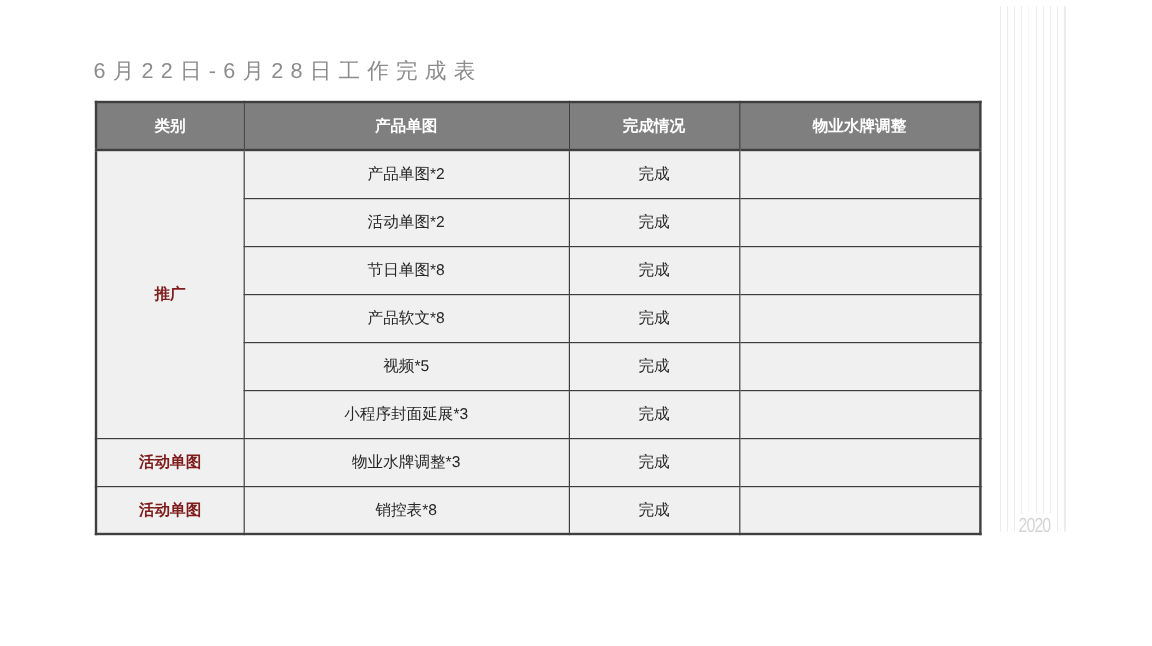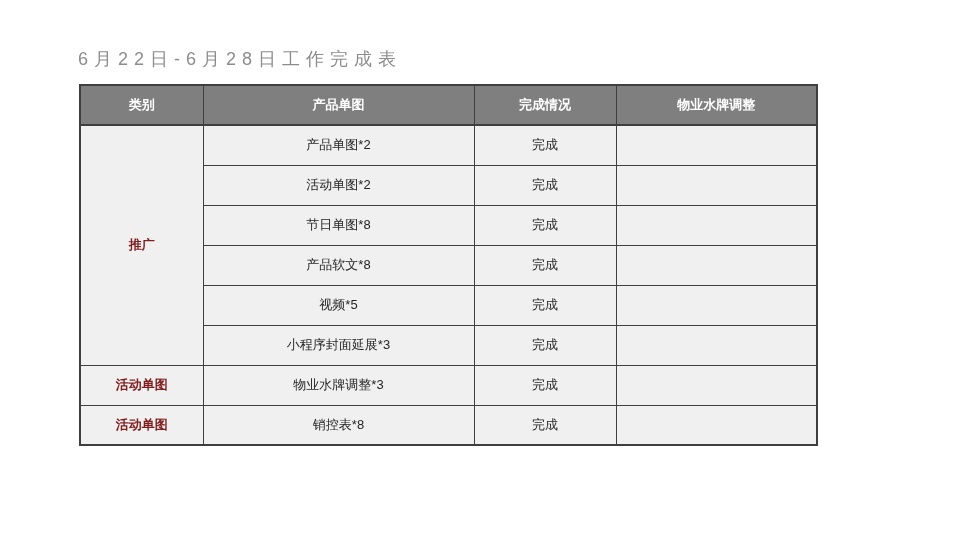--- a/index.html
+++ b/index.html
@@ -147,14 +147,19 @@
       </tr>
       <tr>
         <td class="cat">活动单图</td>
         <td>销控表*8</td>
         <td>完成</td>
         <td></td>
       </tr>
     </tbody>
   </table>
 
+  <div class="barcode">
+    <div class="bar-group g1"></div>
+    <div class="bar-group g2"></div>
+    <div class="year-label">2020</div>
+  </div>
 
 </div>
 
 </body></html>

